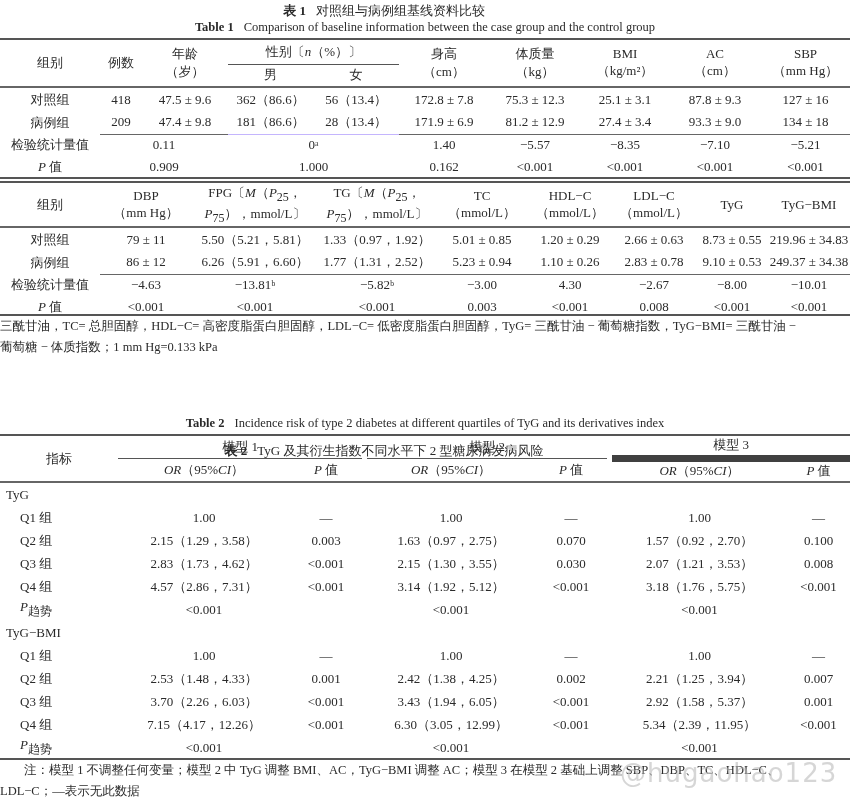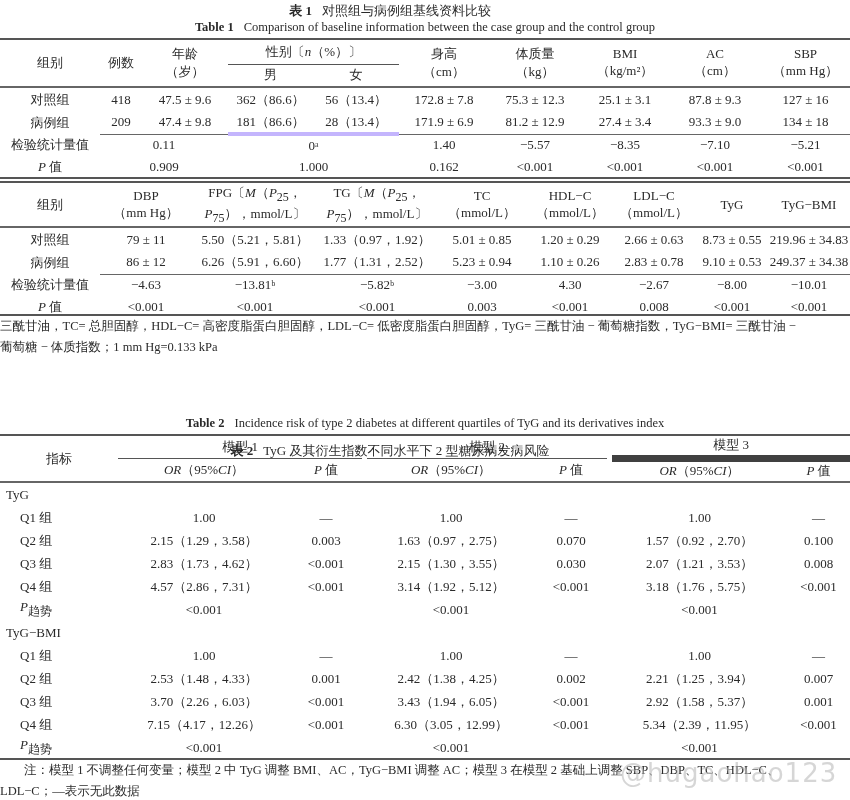--- a/index.html
+++ b/index.html
@@ -1,18 +1,18 @@
 <!DOCTYPE html>
 <html><head>
 <meta charset="utf-8">
 <style>
   html, body { margin:0; padding:0; background:#ffffff; }
   body { width:850px; height:800px; overflow:hidden; position:relative;
          font-family:"Liberation Serif","DejaVu Serif",serif; color:#2a2a2a; }
-  .cap-cn { position:absolute; left:6px; width:768px; text-align:center; font-size:13px; }
+  .cap-cn { position:absolute; left:0; width:768px; text-align:center; font-size:13px; }
   .cap-en { position:absolute; left:0; width:850px; text-align:center; font-size:12.5px; }
   .cap-cn b, .cap-en b { font-weight:bold; margin-right:10px; }
   table { border-collapse:collapse; position:absolute; left:0; width:850px; font-size:13px; }
   td { text-align:center; padding:0; white-space:nowrap; }
   .hl { position:absolute; left:0; width:850px; background:#555; }
   .i { font-style:italic; }
   .sub { font-size:12px; vertical-align:sub; }
   .note { position:absolute; left:0; width:850px; font-size:12.5px; line-height:21px; }
   .note p { margin:0; }
   .left { text-align:left; }
@@ -99,21 +99,21 @@
     <td>28（13.4）</td>
     <td>171.9 ± 6.9</td>
     <td>81.2 ± 12.9</td>
     <td>27.4 ± 3.4</td>
     <td>93.3 ± 9.0</td>
     <td>134 ± 18</td>
   </tr>
   <tr style="height:22px;">
     <td>检验统计量值</td>
     <td colspan="2" style="border-top:1px solid #666;">0.11</td>
-    <td colspan="2" style="border-top:4px solid #c4b5fd;text-align:center;">0ᵃ</td>
+    <td colspan="2" style="border-top:1px solid #c4b5fd;text-align:center;">0ᵃ</td>
     <td style="border-top:1px solid #666;">1.40</td>
     <td style="border-top:1px solid #666;">−5.57</td>
     <td style="border-top:1px solid #666;">−8.35</td>
     <td style="border-top:1px solid #666;">−7.10</td>
     <td style="border-top:1px solid #666;">−5.21</td>
   </tr>
   <tr style="height:22px;">
     <td><span class="i">P</span> 值</td>
     <td colspan="2">0.909</td>
     <td colspan="2">1.000</td>

